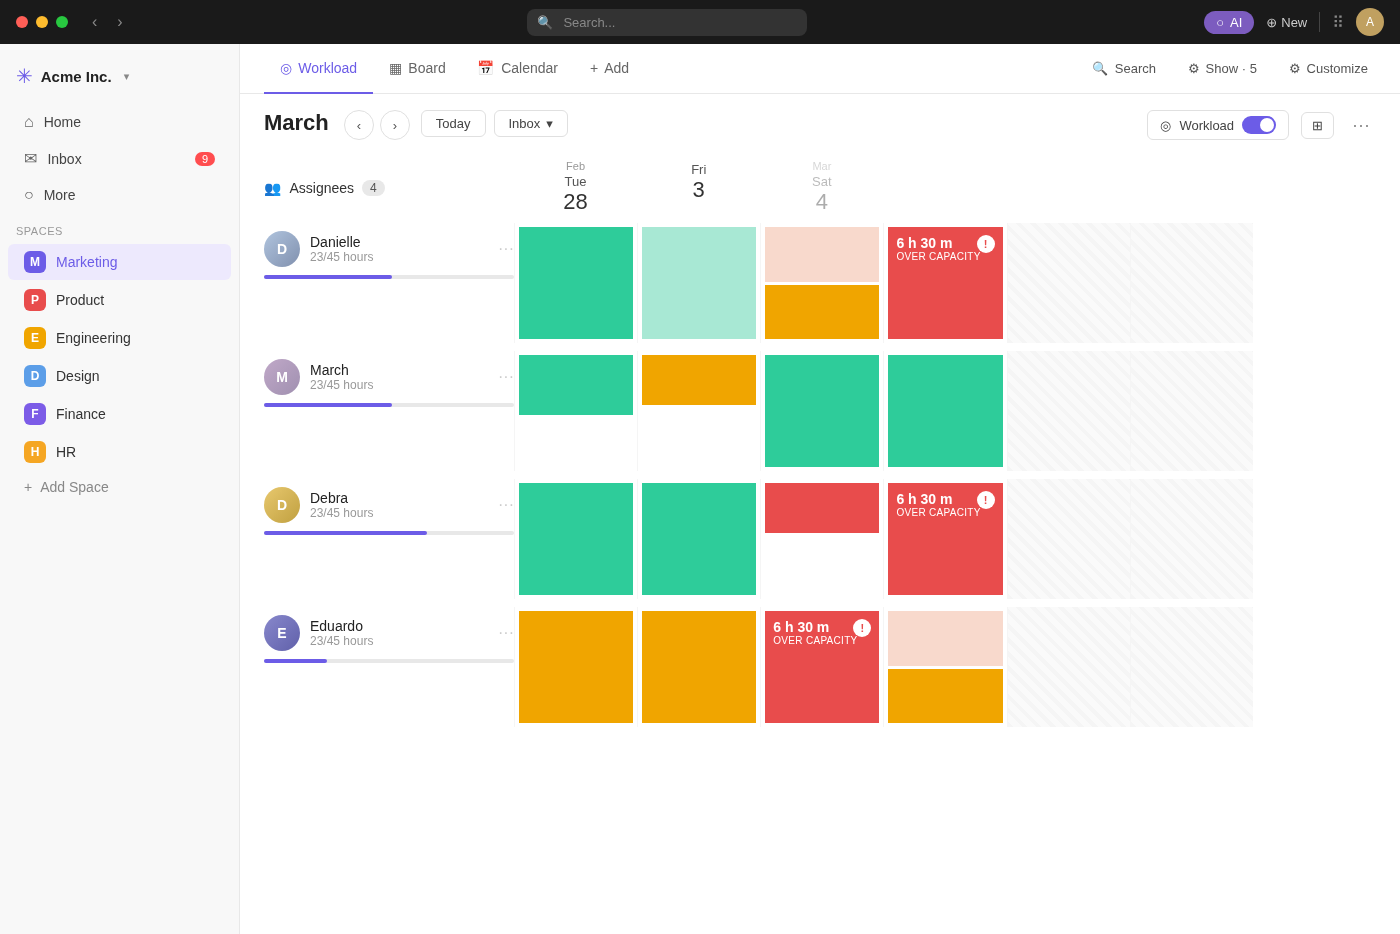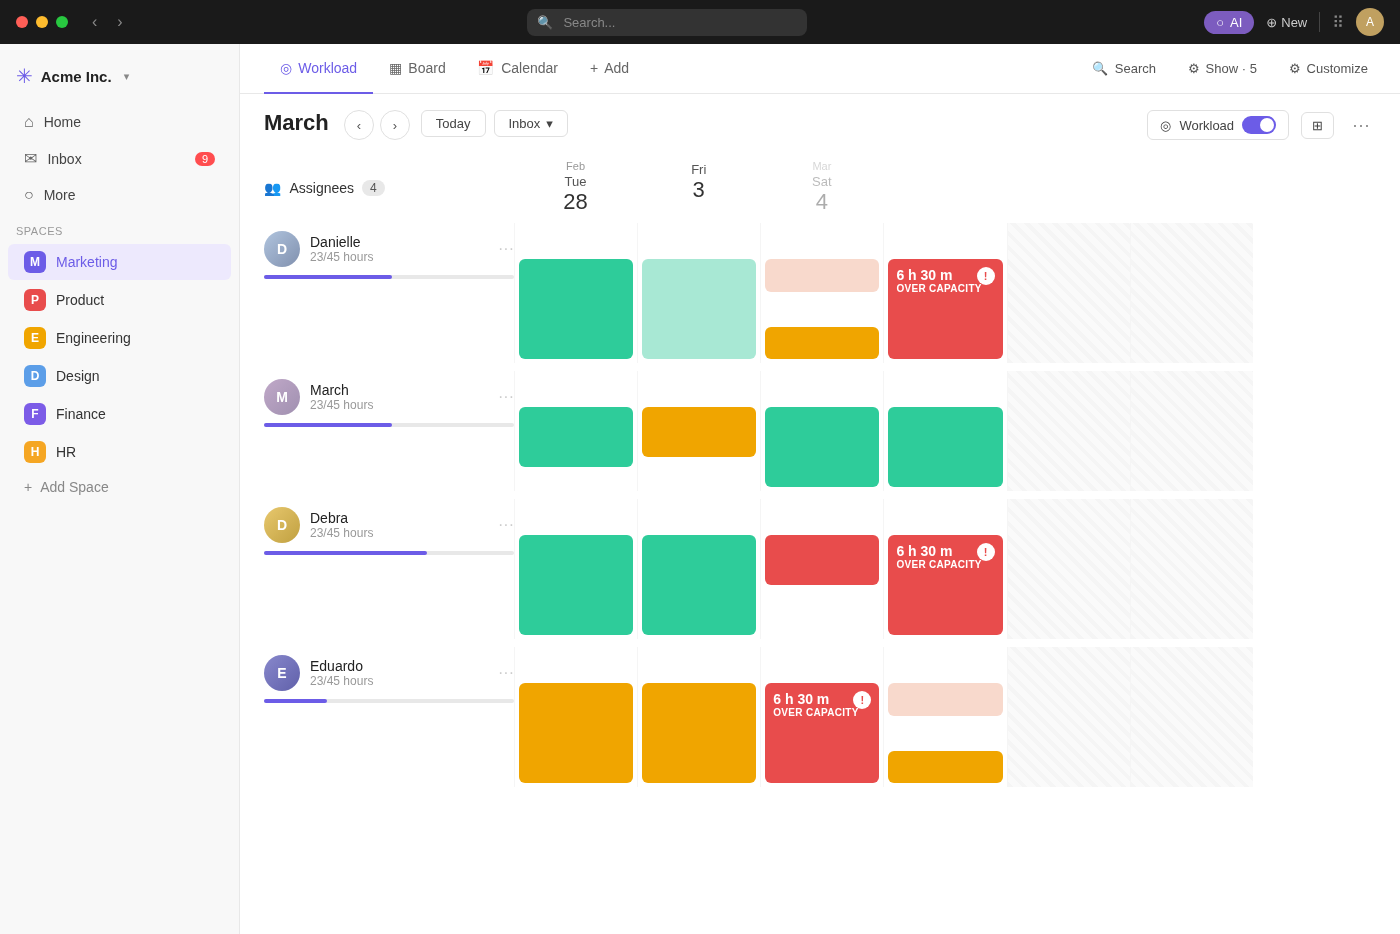--- a/index.html
+++ b/index.html
@@ -378,41 +378,40 @@
     .day-cell.weekend-cell {
       background: repeating-linear-gradient(
         45deg,
         #f5f5f5,
         #f5f5f5 4px,
         #fafafa 4px,
         #fafafa 10px
       );
     }
     .task-block {
-      border-radius: 6px;
+      border-radius: 0;
       flex: 1;
       min-height: 50px;
       position: relative;
-      margin-top: 32px;
     }
     .task-block.green { background: #2ecc9a; }
     .task-block.green-light { background: #a8e8d4; }
     .task-block.orange { background: #f0a500; }
     .task-block.red { background: #e84c4c; }
     .task-block.peach { background: #f8d9cc; }
     .over-capacity-label {
       position: absolute;
       top: 8px;
       left: 8px;
       color: white;
       font-size: 12px;
       font-weight: 500;
     }
     .over-capacity-label .time { font-size: 14px; font-weight: 600; }
-    .over-capacity-label .label { font-size: 10px; letter-spacing: 0.3px; font-weight: bold; }
+    .over-capacity-label .label { font-size: 10px; letter-spacing: 0.3px; }
     .alert-icon {
       position: absolute;
       top: 8px;
       right: 8px;
       width: 18px;
       height: 18px;
       background: white;
       border-radius: 50%;
       display: flex;
       align-items: center;

